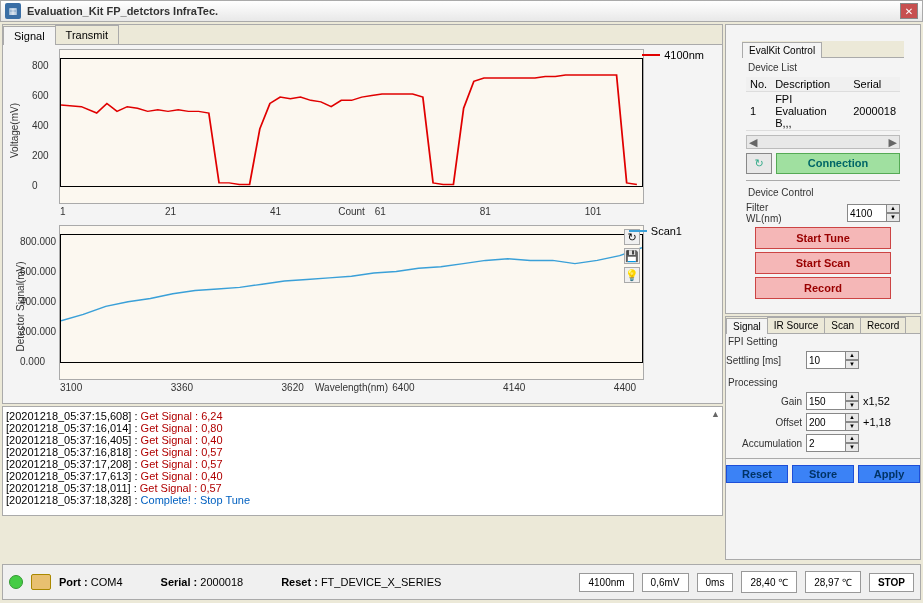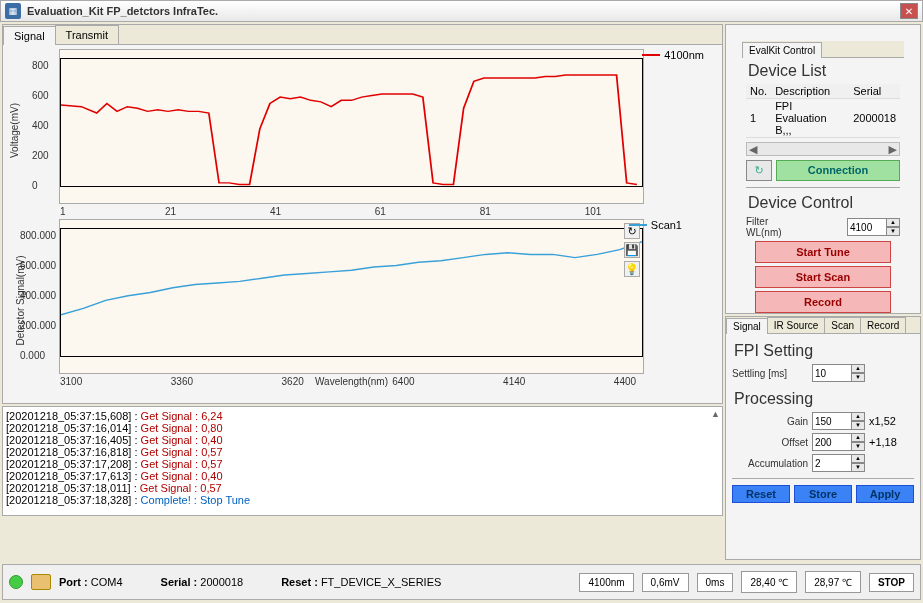--- a/index.html
+++ b/index.html
@@ -34,42 +34,42 @@
 .plot-canvas { position:absolute; border:1px solid #000;}
 
 .log-area { height: 110px; border:1px solid #aaa; background:#fff; overflow:auto; padding:3px; font-family: 'Courier New', monospace; font-size:10px; position:relative;}
 .log-line .ts { color:#000;}
 .log-line .sep { color:#000;}
 .log-line .msg { color:#b00000;}
 .log-line.complete .msg { color:#0060c0;}
 .log-area .scroll-arrow { position:absolute; right:2px; top:2px; font-size:9px; color:#666;}
 
 .right-panel { border:1px solid #aaa; background:#f4f4f4; padding:20px;}
-.group-label { font-size:16px; color:#333; margin:2px 0 4px 2px;}
+.group-label { font-size:10px; color:#333; margin:2px 0 4px 2px;}
 .tbl { width:100%; font-size:10px; border-collapse:collapse;}
 .tbl th, .tbl td { text-align:left; padding:1px 4px; border-bottom:1px solid #ddd;}
 .tbl th { background:#f0f0f0; font-weight:normal;}
 .hscroll { height:14px; background:#e8e8e8; border:1px solid #bbb; margin-top:4px; display:flex; align-items:center; justify-content:space-between; padding:0 2px; font-size:8px; color:#666;}
 
 .btn-row { display:flex; gap:4px; margin-top:4px;}
 .btn { padding:3px 8px; border:1px solid #888; background:#e8e8e8; cursor:pointer; text-align:center; flex:1;}
 .btn-icon { width:26px; flex:0 0 26px; display:flex; align-items:center; justify-content:center;}
 .btn-conn { background:#a0e0a0; border:1px solid #5a5; color:#066; font-weight:bold;}
 .btn-red { background:#f5b7b7; border:1px solid #c44; color:#900; font-weight:bold; width:136px; margin:3px auto; padding:4px;}
 .btn-blue { background:#3b82f6; border:1px solid #1d4ed8; color:#036; font-weight:bold; padding:2px 6px;}
 
 .form-row { display:flex; align-items:center; margin:3px 0; gap:4px;}
 .form-row label { font-size:10px; color:#333;}
 .spin { display:flex; align-items:center;}
 .spin input { width:40px; height:18px; border:1px solid #888; padding:0 2px; font-size:10px;}
 .spin .arrows { display:flex; flex-direction:column; margin-left:-1px;}
 .spin .arrows span { width:14px; height:9px; border:1px solid #888; background:#e8e8e8; font-size:6px; line-height:7px; text-align:center; cursor:pointer;}
 
 .bottom-tabs { border:1px solid #aaa; background:#f4f4f4; flex:1; display:flex; flex-direction:column;}
-.bottom-tabs .body { padding:6px;}
+.bottom-tabs .body { }
 
 .separator { height:1px; background:#aaa; margin:6px 0;}
 
 .status-bar { height:36px; border:1px solid #aaa; background:#f0f0f0; display:flex; align-items:center; padding:2px 6px; gap:8px; margin:2px;}
 .status-led { width:14px; height:14px; border-radius:50%; background:#4c4; border:1px solid #393;}
 .status-icon { width:20px; height:16px; background:#e8c070; border:1px solid #a80; border-radius:2px;}
 .status-field { border:1px solid #999; background:#fff; padding:3px 8px; font-size:10px;}
 .status-spacer { flex:1;}
 .status-bar b { font-weight:bold;}
 </style>
@@ -111,20 +111,21 @@
           <div class="tick" style="bottom:-14px; left:18%;">21</div>
           <div class="tick" style="bottom:-14px; left:36%;">41</div>
           <div class="tick" style="bottom:-14px; left:54%;">61</div>
           <div class="tick" style="bottom:-14px; left:72%;">81</div>
           <div class="tick" style="bottom:-14px; left:90%;">101</div>
         </div>
         <div class="legend">
           <span class="swatch" style="background:#e00000;"></span>
           <span>4100nm</span>
         </div>
+        <div class="axis-label-h" style="margin-left:50px; margin-right:70px;">Count</div>
       </div>
 
       <div class="chart-wrap" style="flex:1;">
         <div class="axis-label-v" style="left:-28px; top:80px;">Detector Signal(mV)</div>
         <div class="chart-inner chart" style="margin-left:50px; margin-right:70px; background:#fcf8f0;">
           <div class="plot-canvas" id="plot2" style="left:0; right:0; top:8px; bottom:16px;">
             <svg width="100%" height="100%" viewBox="0 0 500 130" preserveAspectRatio="none">
                 <polyline id="poly2" fill="none" stroke="#3aa0d8" stroke-width="1.5" points="0.0,87.8 19.2,81.3 38.5,73.1 57.7,68.3 76.9,65.0 96.2,60.1 115.4,56.9 134.6,55.3 153.8,53.6 173.1,50.4 192.3,47.1 211.5,45.5 230.8,43.9 250.0,42.3 269.2,39.0 288.5,37.4 307.7,34.1 326.9,32.5 346.2,29.3 365.4,26.0 384.6,24.4 403.8,26.0 423.1,26.0 442.3,29.3 461.5,26.0 480.8,21.1 500.0,13.0"></polyline>
               </svg>
           </div>

